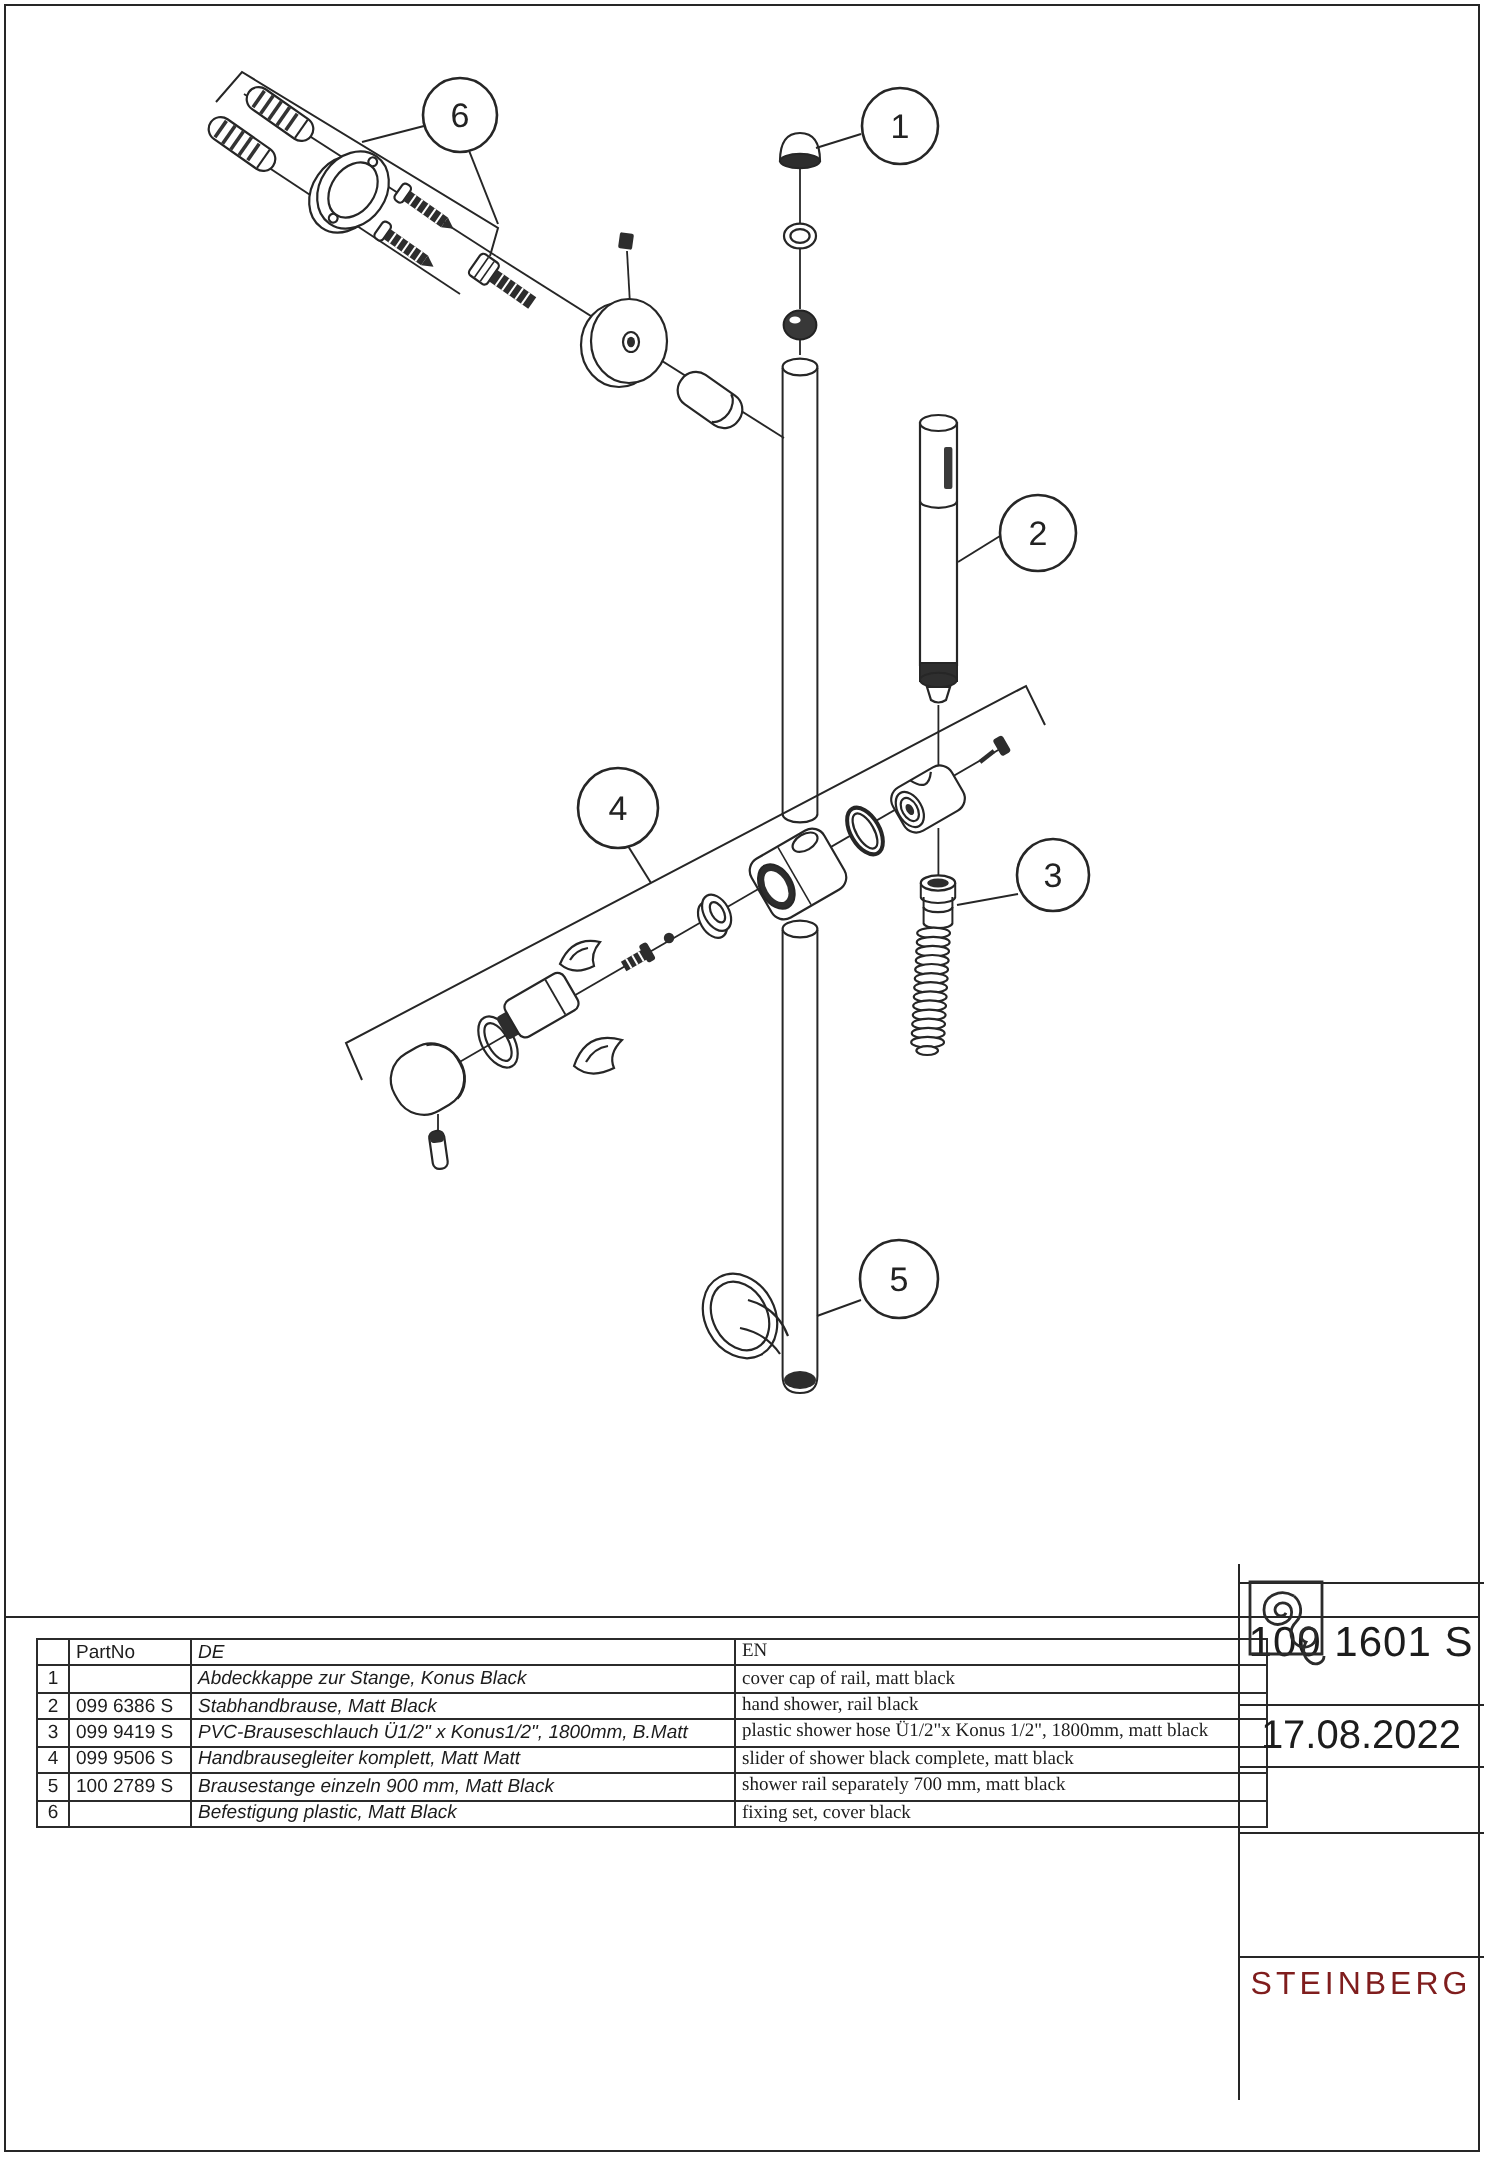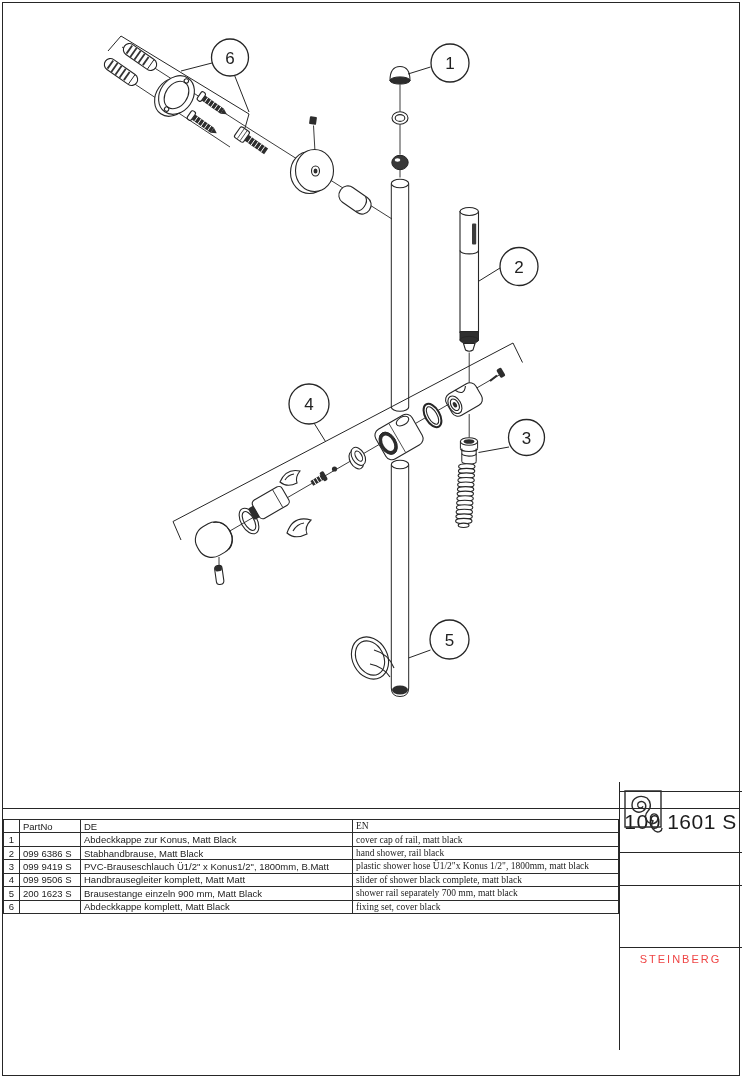--- a/index.html
+++ b/index.html
@@ -12,39 +12,39 @@
   svg{position:absolute;left:0;top:0;}
   svg line,svg polyline,svg path,svg ellipse,svg circle,svg rect{vector-effect:non-scaling-stroke;}
   .part{fill:#fff;stroke:#262626;stroke-width:1.1;}
   .hol{fill:none;stroke:#262626;stroke-width:1.1;}
   .thin{stroke:#262626;stroke-width:0.9;}
   .lead{stroke:#262626;stroke-width:1;}
   .dark{fill:#2d2d2d;stroke:none;}
   .callout-circle{fill:#fff;stroke:#262626;stroke-width:1.3;}
   .callout-num{font-size:17px;fill:#222;text-anchor:middle;font-family:"Liberation Sans",sans-serif;}
   
-  .parts-table{position:absolute;left:3px;top:819px;width:616px;height:95px;
+  .parts-table{position:absolute;left:18px;top:819px;width:616px;height:95px;
         border-collapse:collapse;table-layout:fixed;}
   .parts-table td,.parts-table th{border:1px solid #2b2b2b;font-size:9.5px;font-weight:normal;
         padding:0 0 0 3px;text-align:left;white-space:nowrap;overflow:hidden;height:12px;color:#1c1c1c;}
   .parts-table .c-no{width:15px;text-align:center;padding:0;}
   .parts-table .c-pn{width:57px;}
-  .parts-table .c-de{width:268px;}
+  .parts-table .c-de{width:268px;font-style:italic;}
   .parts-table .c-en{width:auto;font-family:Liberation Serif, serif;}
   
   .title-block{position:absolute;left:618.5px;top:782px;width:122px;height:268px;
         border-left:1.5px solid #262626;display:flex;flex-direction:column;}
   .tb-strip{height:9px;}
   .tb-box{border-top:1.5px solid #262626;display:flex;align-items:center;justify-content:center;}
   .tb-partno{height:60px;font-size:21px;letter-spacing:0.5px;}
   .tb-date{height:30px;font-size:20px;}
   .tb-empty1{height:32px;}
   .tb-empty2{height:61px;}
   .tb-brand{flex:1;flex-direction:column;justify-content:flex-start;padding-top:5px;}
-  .brand-name{font-size:11px;letter-spacing:2px;color:#ef4444;}
+  .brand-name{font-size:16px;letter-spacing:2px;color:#7f1d1d;}
   .brand-logo{margin-top:6px;}
 </style>
 </head>
 <body>
 
 <div class="page">
   <div class="page-border"></div>
   <div class="drawing-bottom-line"></div>
 
   <svg width="743" height="812" viewBox="0 0 743 812">
@@ -315,21 +315,21 @@
     <tbody>
         <tr>
       <th class="c-no"></th>
       <th class="c-pn">PartNo</th>
       <th class="c-de">DE</th>
       <th class="c-en">EN</th>
     </tr>
     <tr>
       <td class="c-no">1</td>
       <td class="c-pn"></td>
-      <td class="c-de">Abdeckkappe zur Konus, Matt Black</td>
+      <td class="c-de">Abdeckkappe zur Stange, Konus Black</td>
       <td class="c-en">cover cap of rail, matt black</td>
     </tr>
     <tr>
       <td class="c-no">2</td>
       <td class="c-pn">099 6386 S</td>
       <td class="c-de">Stabhandbrause, Matt Black</td>
       <td class="c-en">hand shower, rail black</td>
     </tr>
     <tr>
       <td class="c-no">3</td>
@@ -338,36 +338,37 @@
       <td class="c-en">plastic shower hose Ü1/2"x Konus 1/2", 1800mm, matt black</td>
     </tr>
     <tr>
       <td class="c-no">4</td>
       <td class="c-pn">099 9506 S</td>
       <td class="c-de">Handbrausegleiter komplett, Matt Matt</td>
       <td class="c-en">slider of shower black complete, matt black</td>
     </tr>
     <tr>
       <td class="c-no">5</td>
-      <td class="c-pn">200 1623 S</td>
+      <td class="c-pn">100 2789 S</td>
       <td class="c-de">Brausestange einzeln 900 mm, Matt Black</td>
       <td class="c-en">shower rail separately 700 mm, matt black</td>
     </tr>
     <tr>
       <td class="c-no">6</td>
       <td class="c-pn"></td>
-      <td class="c-de">Abdeckkappe komplett, Matt Black</td>
+      <td class="c-de">Befestigung plastic, Matt Black</td>
       <td class="c-en">fixing set, cover black</td>
     </tr>
   </tbody>
     </table>
 
   <div class="title-block">
     <div class="tb-strip"></div>
     <div class="tb-box tb-partno">100 1601 S</div>
+    <div class="tb-box tb-date">17.08.2022</div>
     <div class="tb-box tb-empty1"></div>
     <div class="tb-box tb-empty2"></div>
     <div class="tb-box tb-brand">
       <span class="brand-name">STEINBERG</span>
       <svg class="brand-logo" width="48" height="48" viewBox="0 0 48 48">
         <rect x="5" y="3" width="36" height="36" fill="none" stroke="#2b2b2b" stroke-width="1.4"></rect>
         <path fill="none" stroke="#2b2b2b" stroke-width="1.4" d="M27,10 C20,6 12,10 12,17 C12,23 18,26 23,23 C27,20.6 26.6,14.6 22.5,13.6
                  C19,12.8 16.5,15.8 18,18.5 C19.2,20.6 22,20.4 23,18.4"></path>
         <path fill="none" stroke="#2b2b2b" stroke-width="1.4" d="M27,10 C31,13.5 31.5,19.5 28,23 C24.8,26.2 24.5,31 28,34 C31.8,37.2 37.5,35.3 38,30.6
                  C38.4,26.8 34.5,24.6 31.8,26.8 C29.5,28.7 30.2,32.2 33,33

